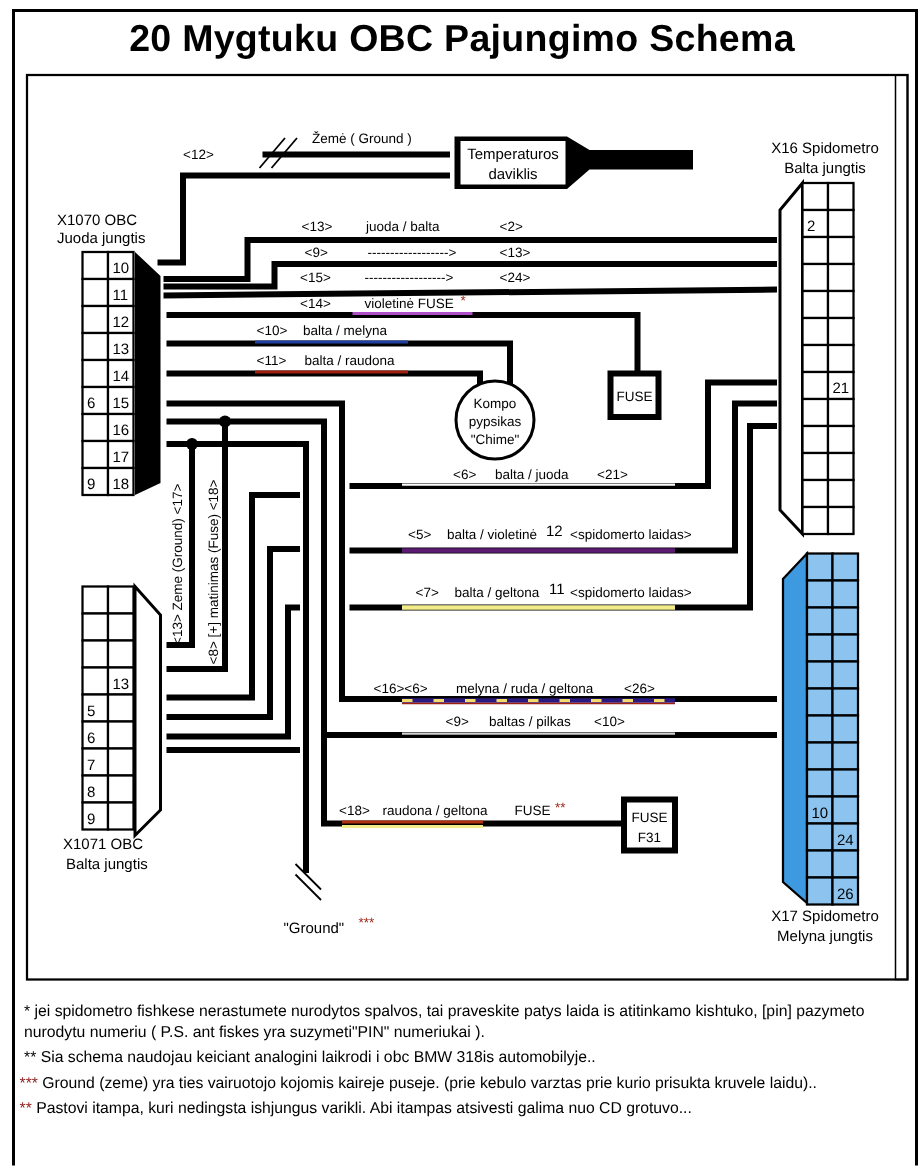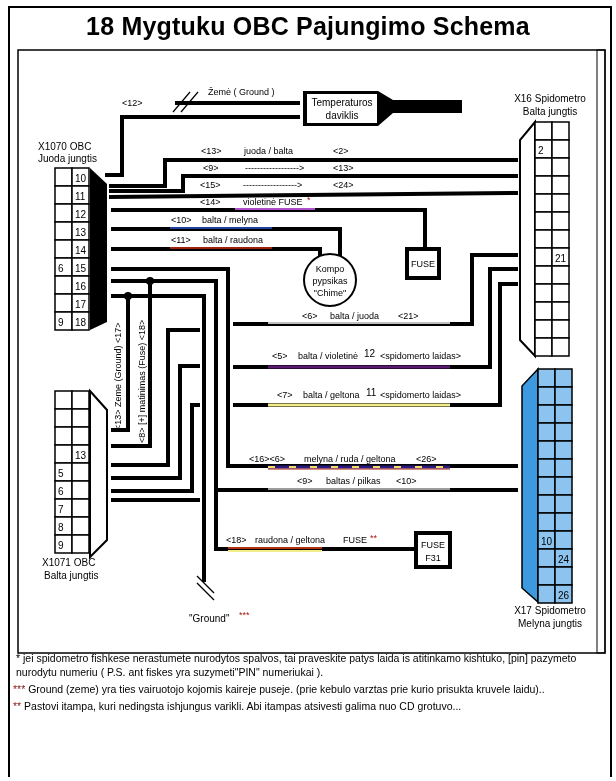--- a/index.html
+++ b/index.html
@@ -2,30 +2,30 @@
 <html><head>
 <meta charset="utf-8">
 <style>
   html, body { margin: 0; padding: 0; background: #ffffff; }
   body { width: 616px; height: 781px; position: relative; overflow: hidden; font-family: "Liberation Sans", sans-serif; color: #000; }
   .frame { position: absolute; left: 8px; top: 6px; width: 604px; height: 771px; border: 2px solid #000; border-bottom: none; box-sizing: border-box; }
   .title { position: absolute; left: 0; top: 12px; width: 616px; text-align: center; font-size: 25px; font-weight: bold; letter-spacing: 0.2px; }
   svg.diagram { position: absolute; left: 0; top: 0; }
   .lbl { font-family: "Liberation Sans", sans-serif; font-size: 9px; fill: #000; }
   .lbl-md { font-family: "Liberation Sans", sans-serif; font-size: 10px; fill: #000; }
-  .notes { position: absolute; left: 16px; top: 651px; width: 596px; font-size: 10.5px; line-height: 14px; }
+  .notes { position: absolute; left: 16px; top: 667px; width: 596px; font-size: 10.5px; line-height: 14px; }
   .note { margin: 0 0 3px 0; }
   .note .m-dark { color: #000; }
   .note .m-red { color: #8b1a1a; }
 </style>
 </head>
 <body>
 
 <div class="frame"></div>
-<div class="title">18 Mygtuku OBC Pajungimo Schema</div>
+<div class="title">20 Mygtuku OBC Pajungimo Schema</div>
 
 <svg class="diagram" width="616" height="781">
 
   <rect x="18" y="50" width="587" height="603" fill="none" stroke="#000" stroke-width="1.5"></rect>
   <rect x="597" y="50" width="8" height="603" fill="none" stroke="#000" stroke-width="1"></rect>
 
   <polygon points="303,91 378,91 393,100 462,100 462,113 393,113 378,126 303,126" fill="#000"></polygon>
   <rect x="307" y="94" width="70" height="29" fill="#fff"></rect>
   <text class="lbl-md" x="342" y="106" text-anchor="middle">Temperaturos</text>
   <text class="lbl-md" x="342" y="119" text-anchor="middle">daviklis</text>
@@ -266,15 +266,16 @@
   <text class="lbl" x="433" y="561" text-anchor="middle">F31</text>
 
   <line x1="197" y1="576" x2="214" y2="593" stroke="#000" stroke-width="1.2"></line>
   <line x1="197" y1="583" x2="214" y2="600" stroke="#000" stroke-width="1.2"></line>
   <text class="lbl-md" x="189" y="622">"Ground"</text>
   <text class="lbl" x="239" y="618" style="fill:#a02010">***</text>
 </svg>
 
 <div class="notes">
   <div class="note"><span class="m-dark">*</span><span> jei spidometro fishkese nerastumete nurodytos spalvos, tai praveskite patys laida is atitinkamo kishtuko, [pin] pazymeto nurodytu numeriu ( P.S. ant fiskes yra suzymeti"PIN" numeriukai ).</span></div>
+  <div class="note"><span class="m-dark">**</span><span> Sia schema naudojau keiciant analogini laikrodi i obc BMW 318is automobilyje..</span></div>
   <div class="note" style="margin-left:-3px"><span class="m-red">***</span><span>  Ground (zeme) yra ties vairuotojo kojomis kaireje puseje. (prie kebulo varztas prie kurio prisukta kruvele laidu)..</span></div>
   <div class="note" style="margin-left:-3px"><span class="m-red">**</span><span> Pastovi itampa, kuri nedingsta ishjungus varikli. Abi itampas atsivesti galima nuo CD grotuvo...</span></div>
 </div>
 
 </body></html>

